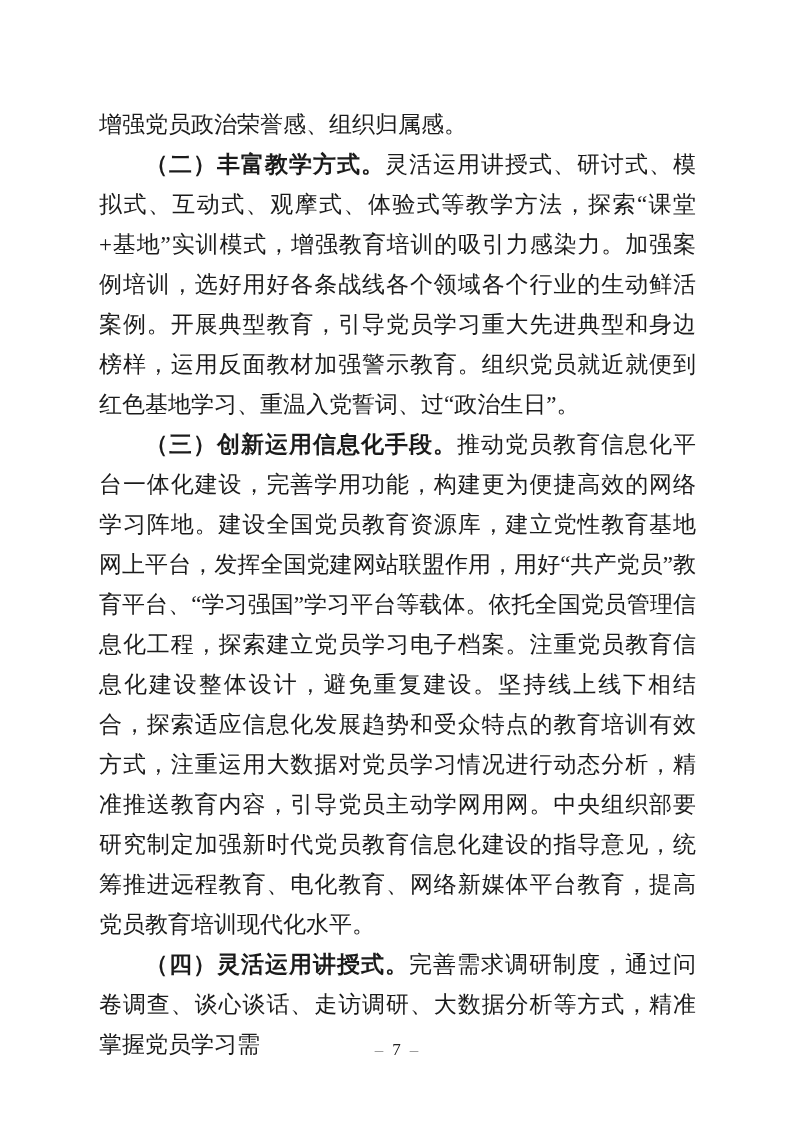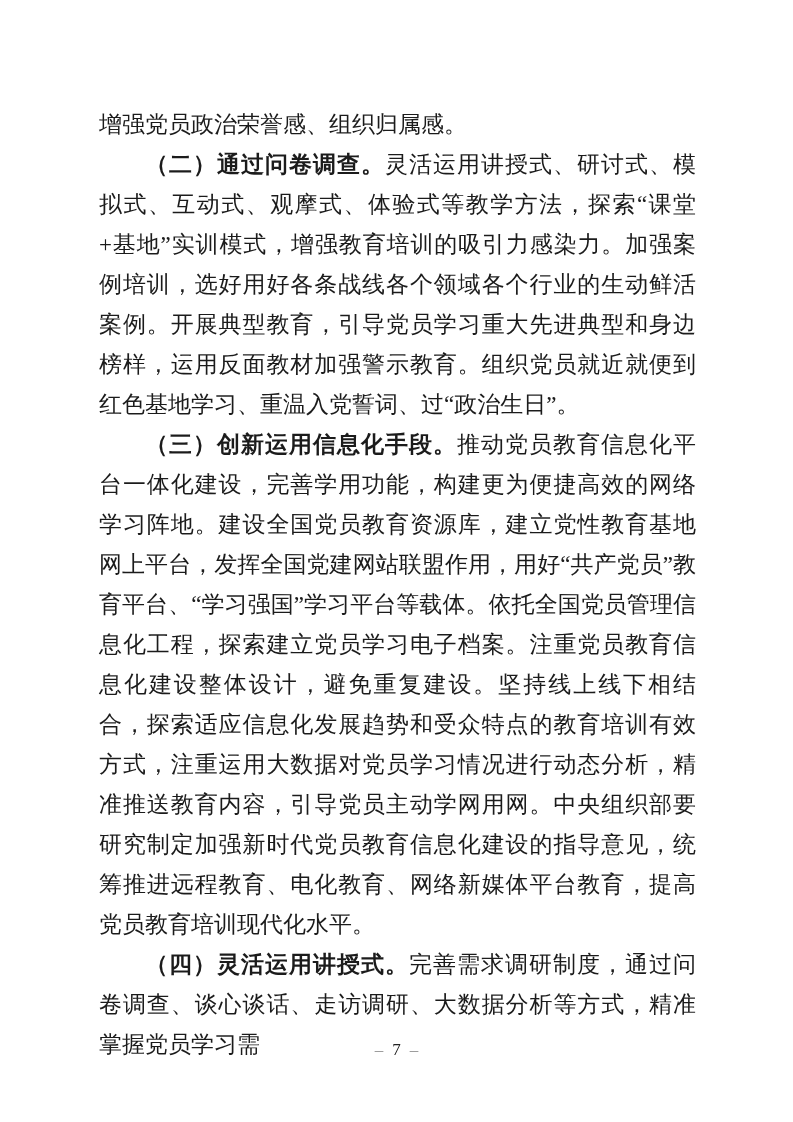--- a/index.html
+++ b/index.html
@@ -62,21 +62,21 @@
 </style>
 </head>
 <body>
 
 <div class="page">
 
   <div class="doc-content">
 
     <p class="para continuation"><span class="para-text">增强党员政治荣誉感、组织归属感。</span></p>
 
-    <p class="para"><span class="para-heading">（二）通过问卷调查。</span><span class="para-text">灵活运用讲授式、研讨式、模拟式、互动式、观摩式、体验式等教学方法，探索“课堂+基地”实训模式，增强教育培训的吸引力感染力。加强案例培训，选好用好各条战线各个领域各个行业的生动鲜活案例。开展典型教育，引导党员学习重大先进典型和身边榜样，运用反面教材加强警示教育。组织党员就近就便到红色基地学习、重温入党誓词、过“政治生日”。</span></p>
+    <p class="para"><span class="para-heading">（二）丰富教学方式。</span><span class="para-text">灵活运用讲授式、研讨式、模拟式、互动式、观摩式、体验式等教学方法，探索“课堂+基地”实训模式，增强教育培训的吸引力感染力。加强案例培训，选好用好各条战线各个领域各个行业的生动鲜活案例。开展典型教育，引导党员学习重大先进典型和身边榜样，运用反面教材加强警示教育。组织党员就近就便到红色基地学习、重温入党誓词、过“政治生日”。</span></p>
 
     <p class="para"><span class="para-heading">（三）创新运用信息化手段。</span><span class="para-text">推动党员教育信息化平台一体化建设，完善学用功能，构建更为便捷高效的网络学习阵地。建设全国党员教育资源库，建立党性教育基地网上平台，发挥全国党建网站联盟作用，用好“共产党员”教育平台、“学习强国”学习平台等载体。依托全国党员管理信息化工程，探索建立党员学习电子档案。注重党员教育信息化建设整体设计，避免重复建设。坚持线上线下相结合，探索适应信息化发展趋势和受众特点的教育培训有效方式，注重运用大数据对党员学习情况进行动态分析，精准推送教育内容，引导党员主动学网用网。中央组织部要研究制定加强新时代党员教育信息化建设的指导意见，统筹推进远程教育、电化教育、网络新媒体平台教育，提高党员教育培训现代化水平。</span></p>
 
     <p class="para"><span class="para-heading">（四）灵活运用讲授式。</span><span class="para-text">完善需求调研制度，通过问卷调查、谈心谈话、走访调研、大数据分析等方式，精准掌握党员学习需</span></p>
 
   </div>
 
   <div class="page-footer"><span class="dash">–</span><span class="num">7</span><span class="dash">–</span></div>
 
 </div>

